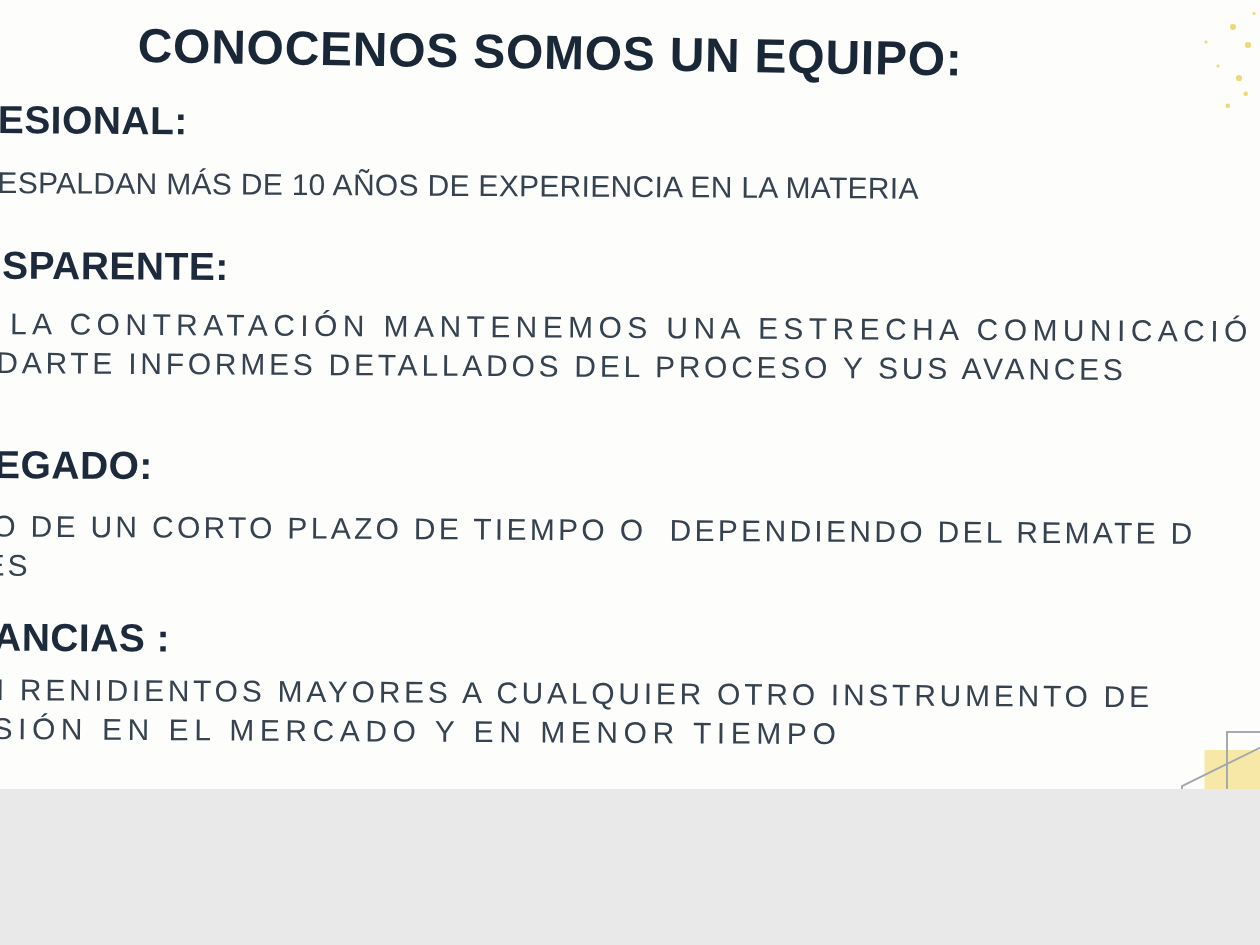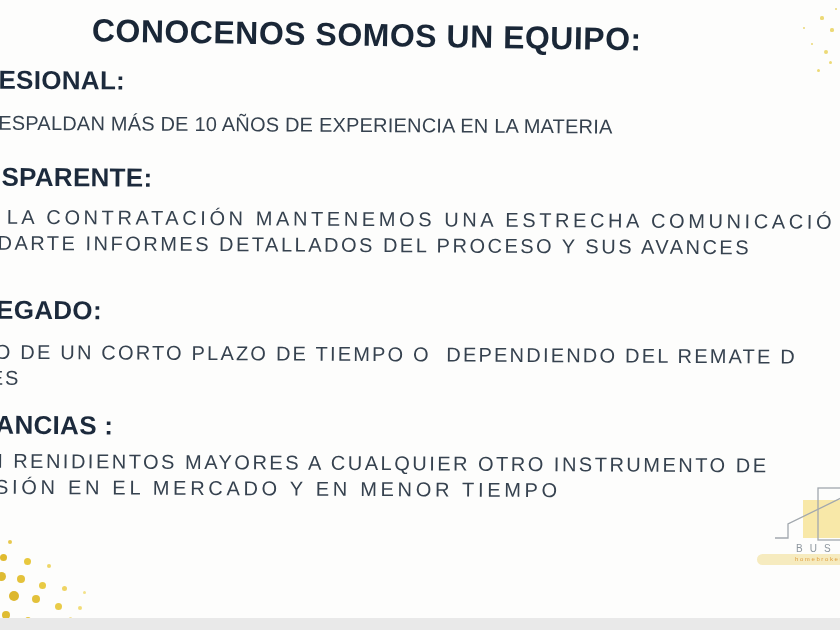--- a/index.html
+++ b/index.html
@@ -1,17 +1,17 @@
 <!DOCTYPE html>
 <html><head>
 <meta charset="utf-8">
 <style>
   html,body{margin:0;padding:0;background:#e9e9e9;}
   .page{
-    position:relative;width:840px;height:618px;overflow:hidden;
+    position:relative;width:840px;height:526px;overflow:hidden;
     background:#fdfdfc;font-family:"Liberation Sans", sans-serif;text-align:center;
   }
   .content{position:absolute;inset:0;transform:rotate(0.35deg);transform-origin:40px 0;}
   .line{position:absolute;white-space:pre;line-height:1.15;}
   .title{
     font-size:32px;font-weight:800;letter-spacing:0.5px;color:#1a2737;
     transform:rotate(0.6deg);transform-origin:left center;
   }
   .heading{font-size:26px;font-weight:800;letter-spacing:0.3px;color:#1c2a3c;}
   .body-text{font-size:20px;font-weight:400;color:#36424f;}

